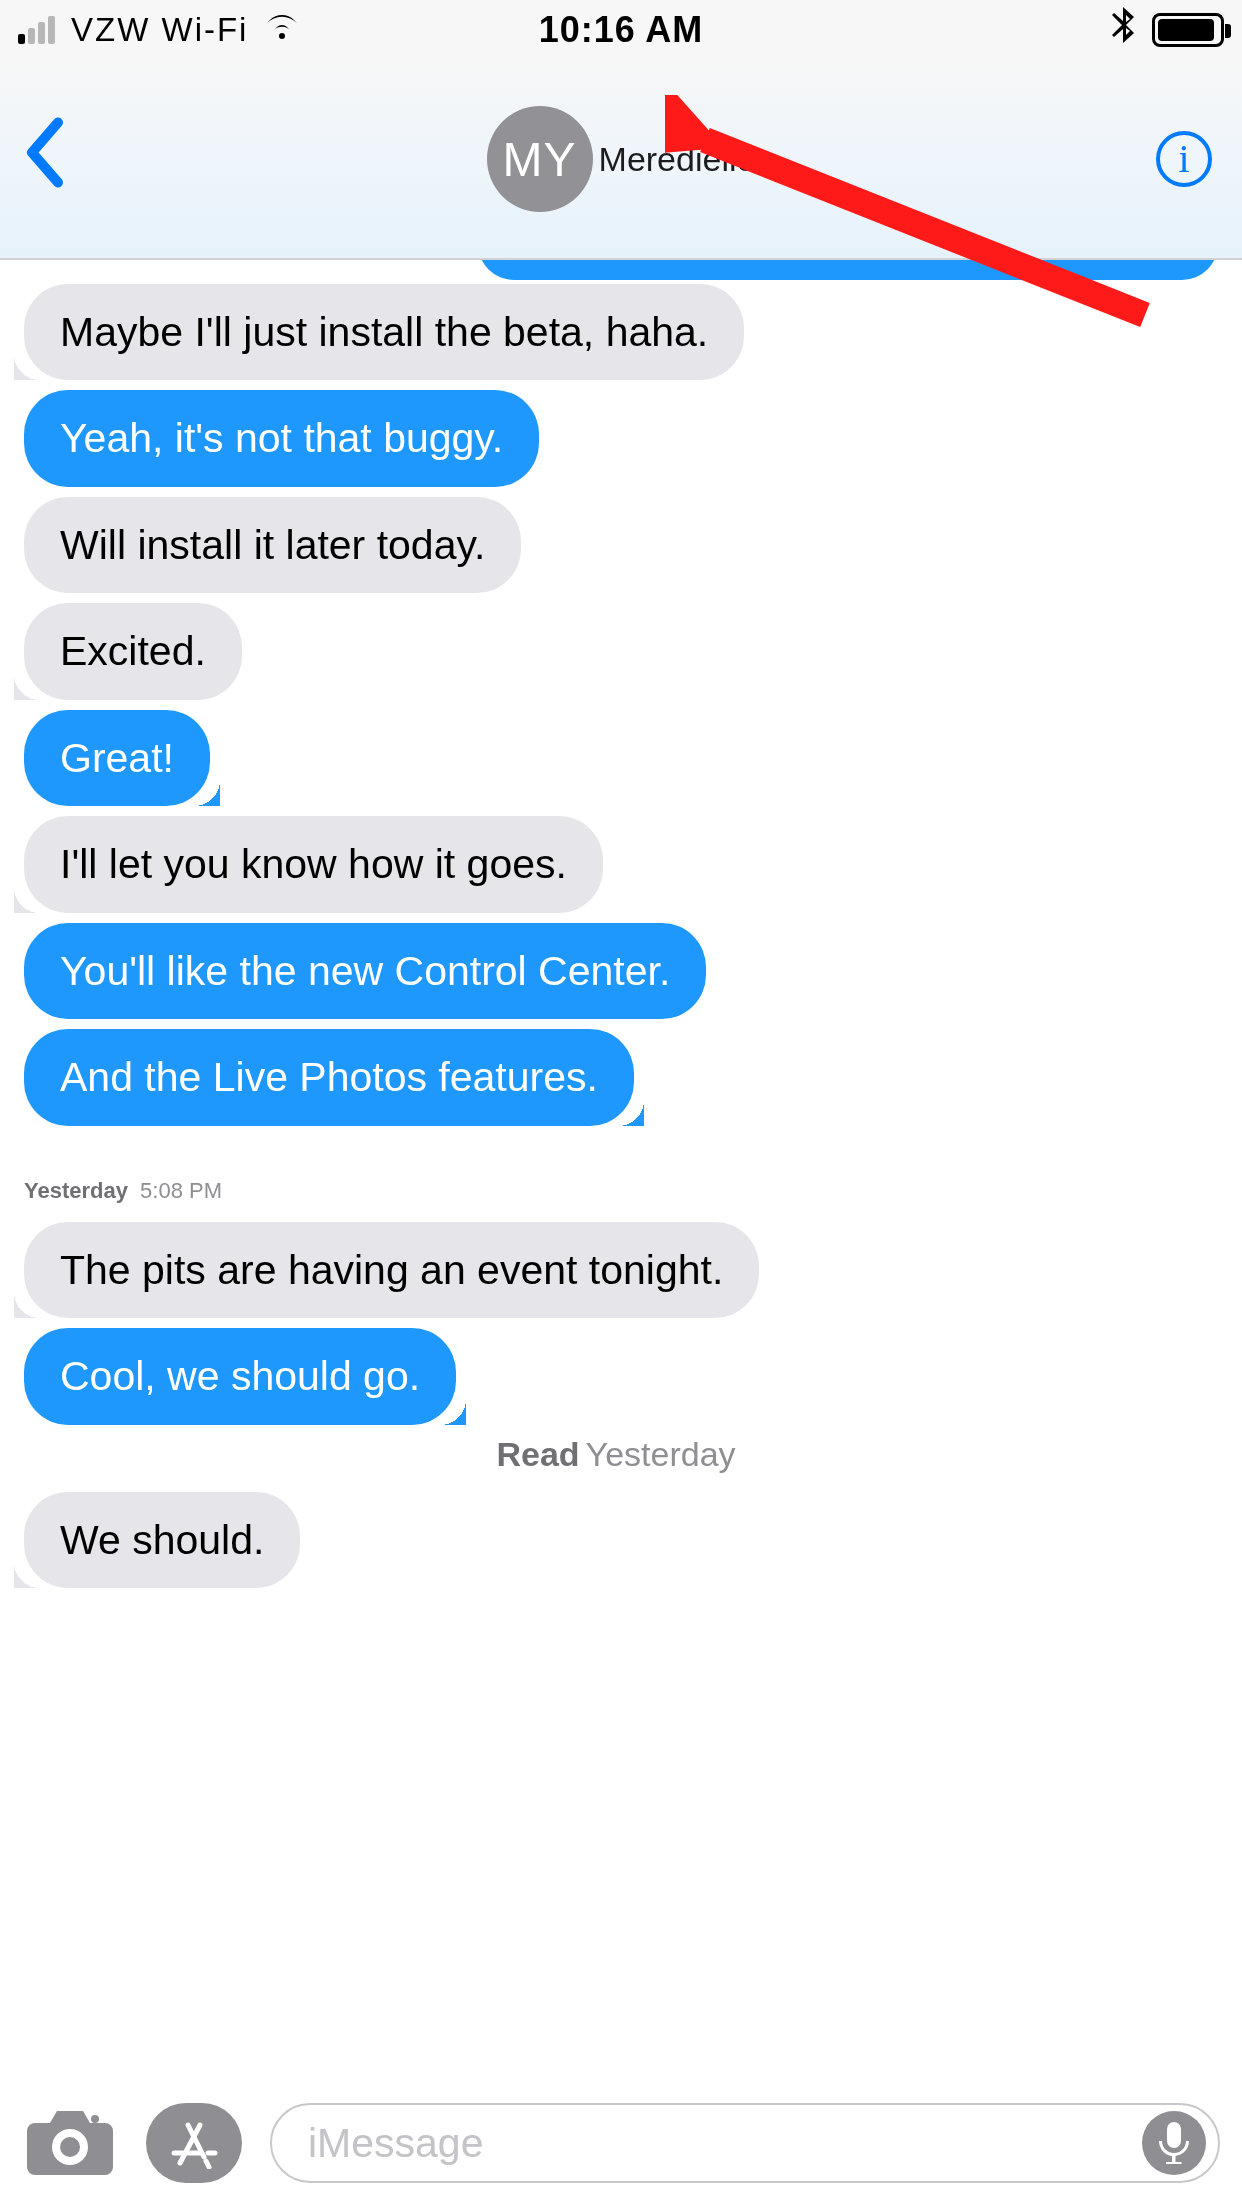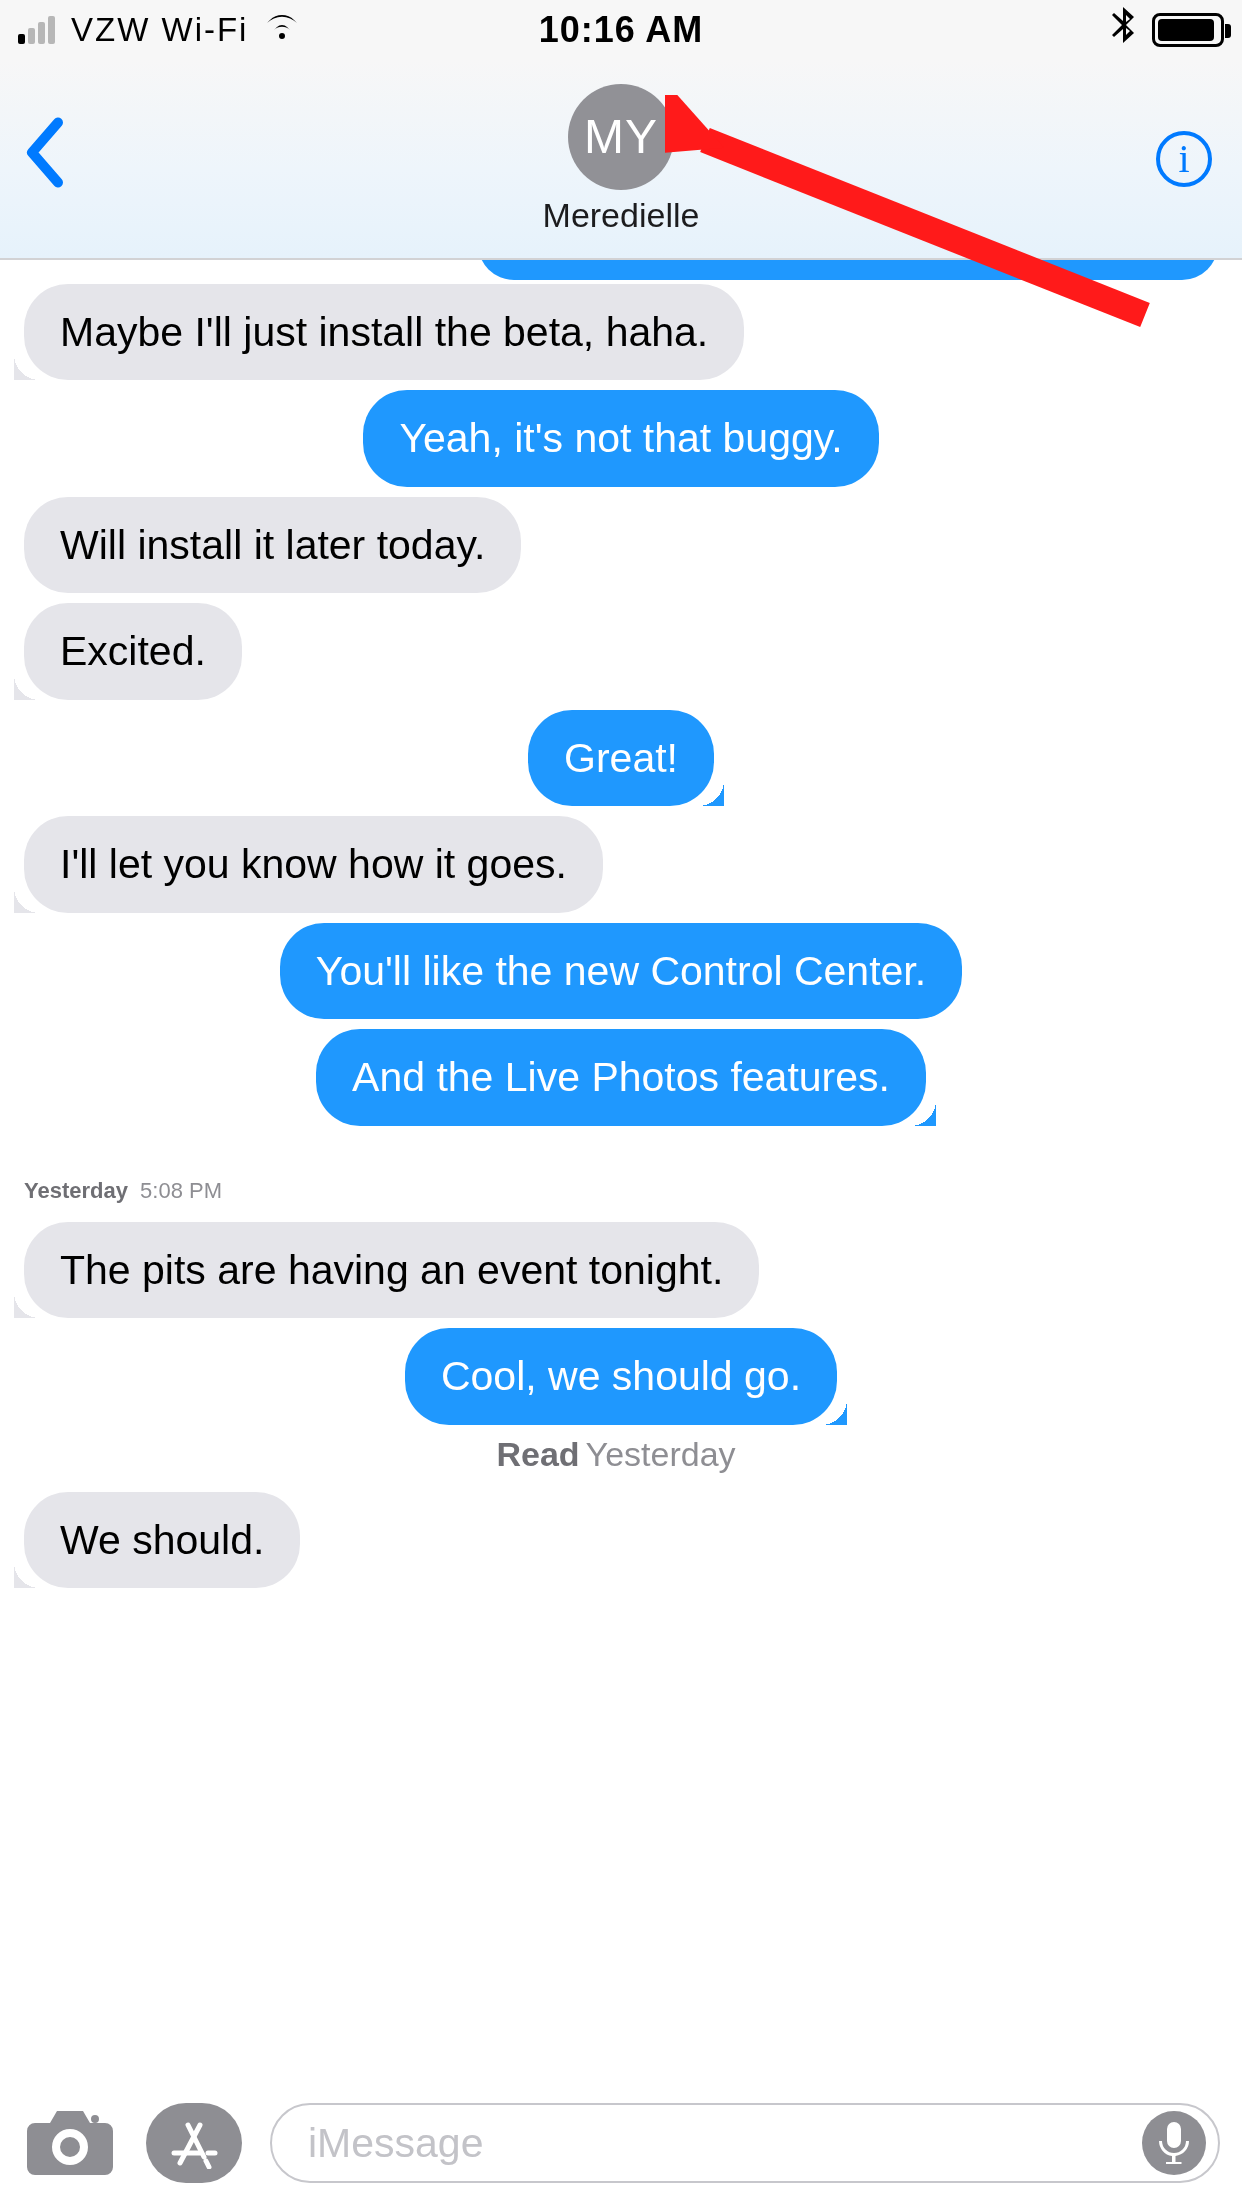--- a/index.html
+++ b/index.html
@@ -91,21 +91,21 @@
     font-size:80px; color:#007aff; line-height:1;
   }
   .info-btn {
     position:absolute; right:30px; top:50%; transform:translateY(-50%);
     width:56px; height:56px; border:4px solid #007aff; border-radius:50%;
     color:#007aff; font-family:Georgia, serif; font-size:40px;
     display:flex; align-items:center; justify-content:center;
     padding-bottom:2px;
   }
   .contact {
-    display:flex; flex-direction:column; align-items:center; gap:6px;
+    display:flex; flex-direction:row; align-items:center; gap:6px;
   }
   .avatar {
     width:106px; height:106px; border-radius:50%;
     background:#919196; color:#fff;
     display:flex; align-items:center; justify-content:center;
     font-size:48px; font-weight:500; letter-spacing:1px;
   }
   .contact-name { font-size:34px; color:#1c1c1e; }
 
   
@@ -124,21 +124,21 @@
     padding: 14px 24px 20px 24px;
     overflow:hidden;
   }
   .partial-out {
     position:absolute; top:-52px; right:24px;
     height:72px; width:740px;
     background:#1f98fe; border-radius:36px 36px 36px 36px;
   }
   .msg-row { display:flex; margin:10px 0; }
   .msg-row.in { justify-content:flex-start;align-items:center; }
-  .msg-row.out { justify-content:center; }
+  .msg-row.out { justify-content:flex-start; }
   .bubble {
     max-width: 900px;
     padding: 22px 36px;
     border-radius: 44px;
     font-size: 41px;
     line-height: 1.28;
     position:relative;
   }
   .in .bubble {
     background:#e5e5ea; color:#000;

